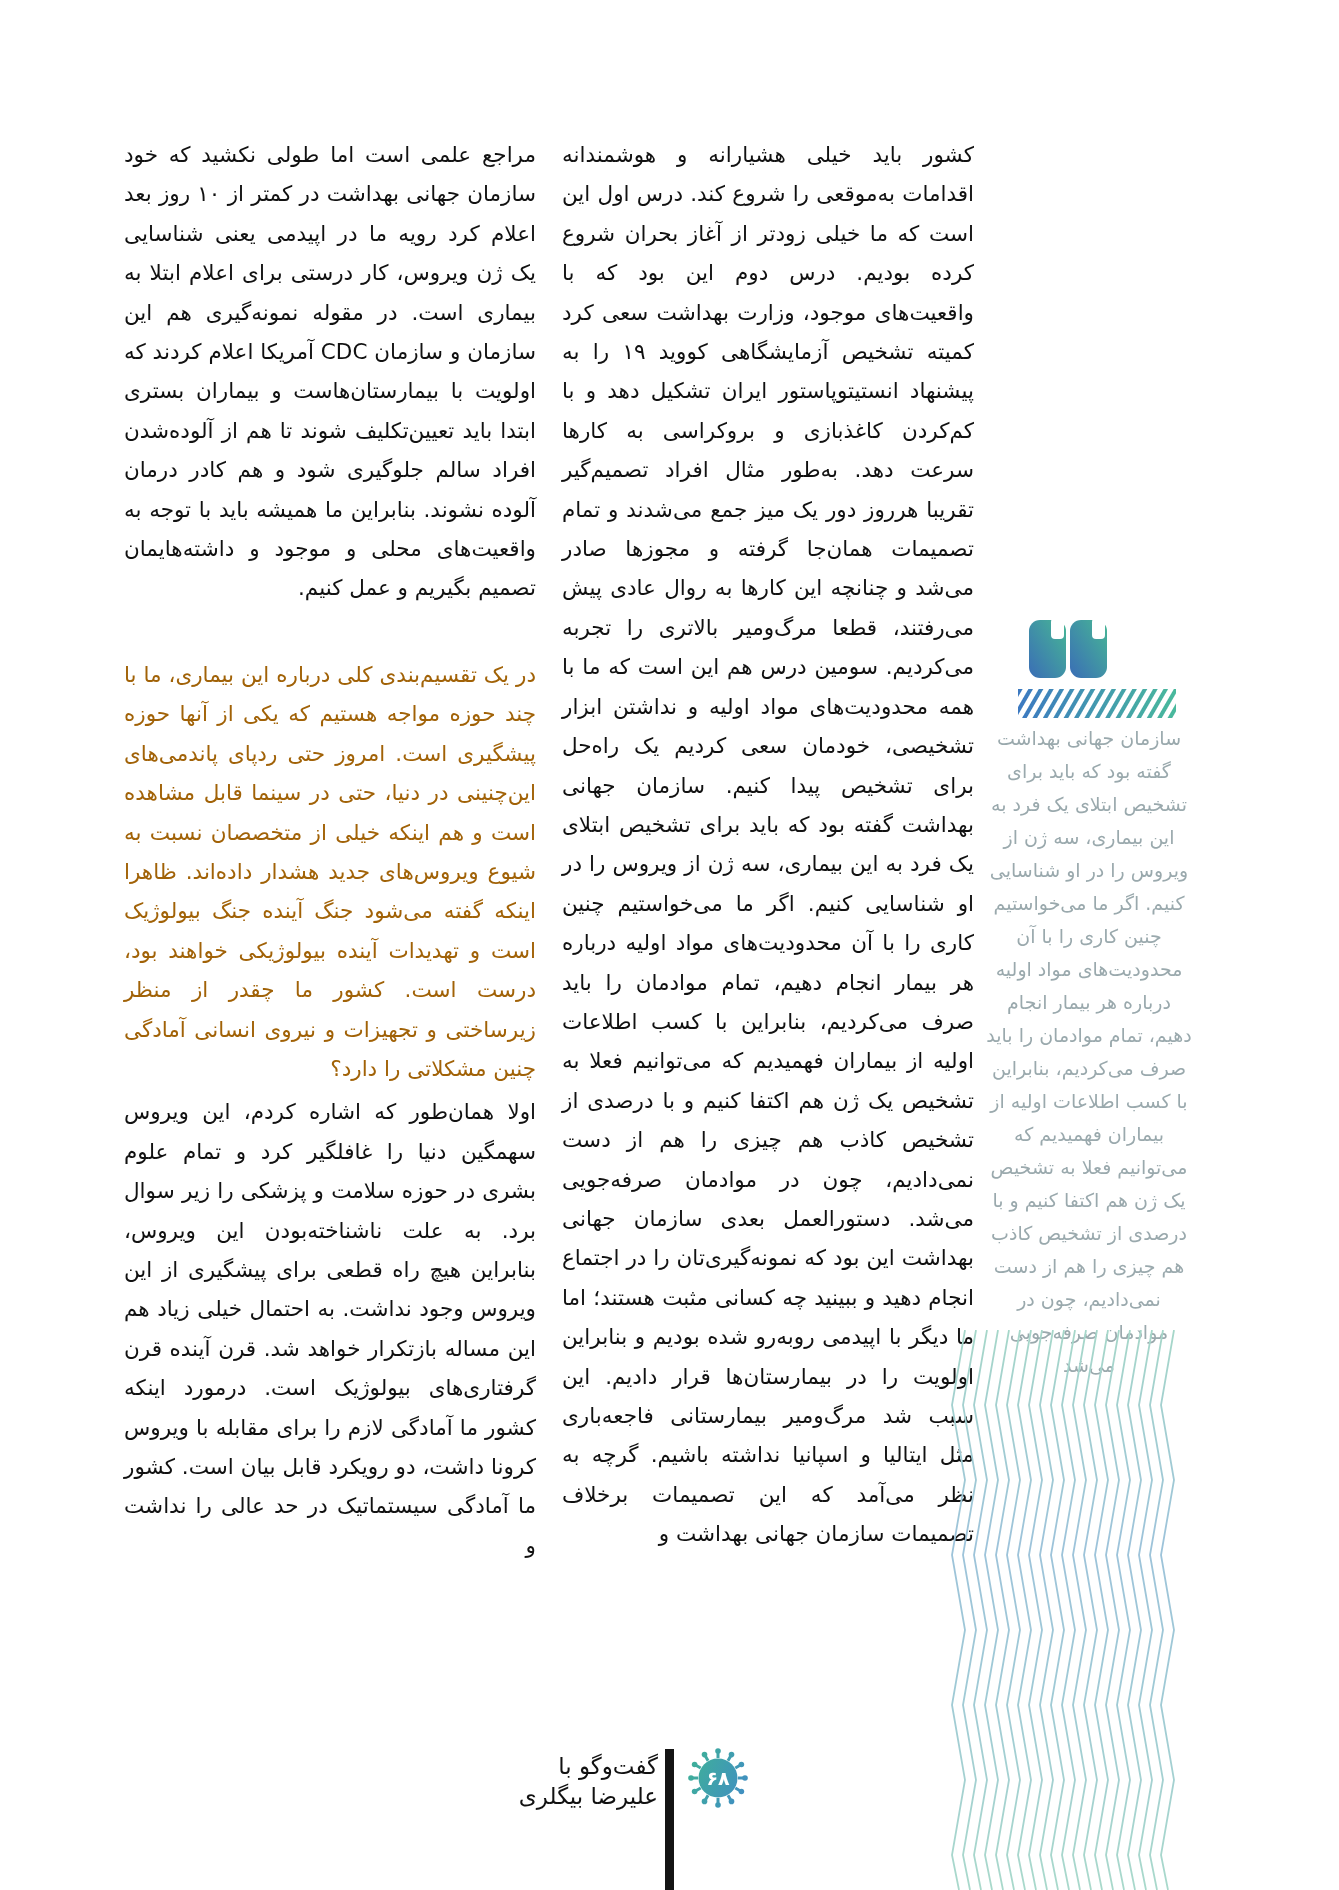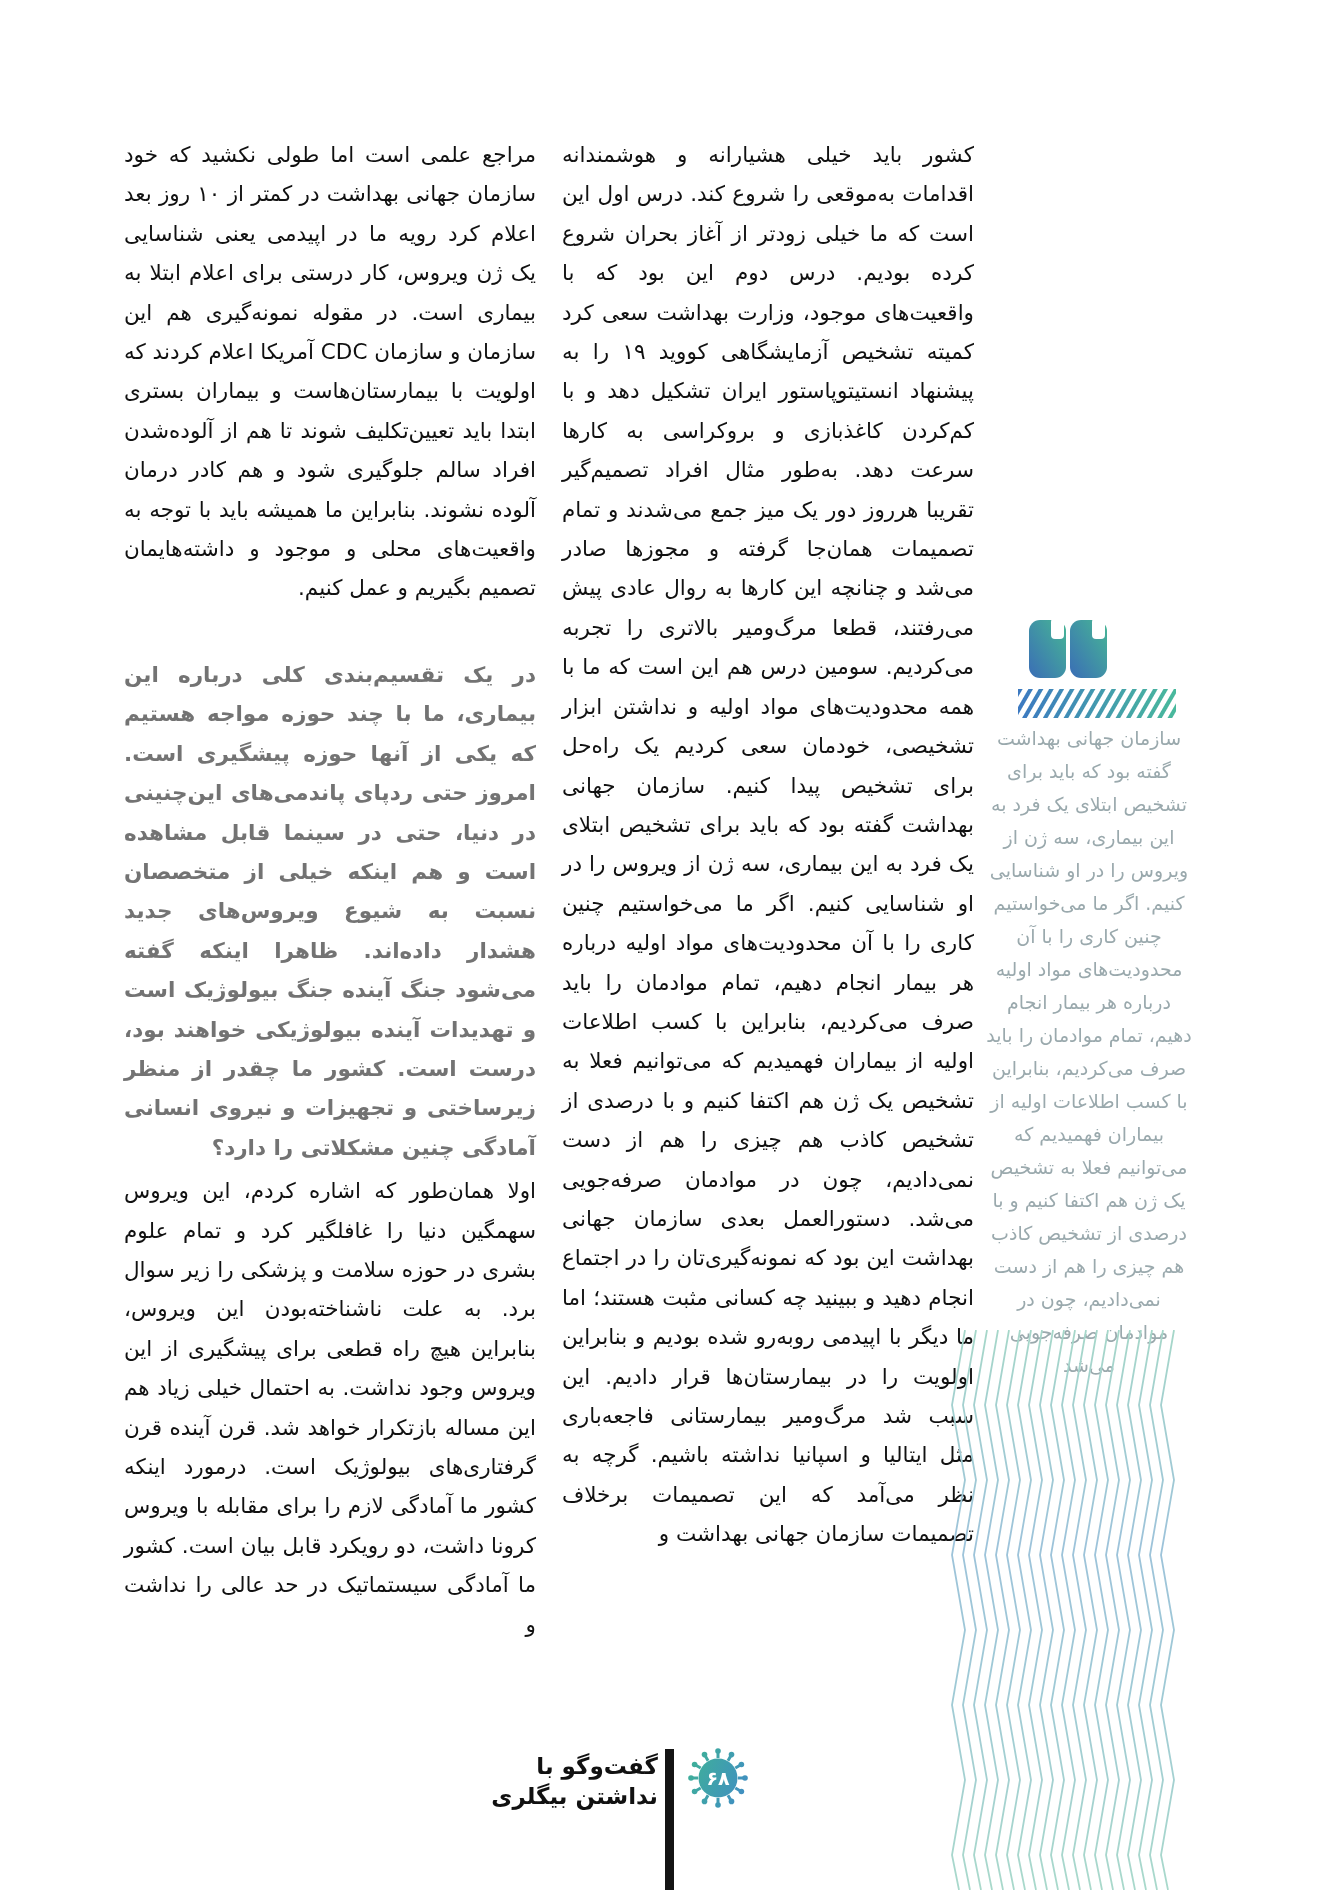--- a/index.html
+++ b/index.html
@@ -19,38 +19,38 @@
     direction:rtl;
     text-align:justify;
     font-size:21.5px;
     line-height:39.4px;
     overflow:hidden;
   }
   .col p{margin:4px;padding:0;}
   #col-right{left:558px;height:1622px;}
   #col-left{left:120px;height:1634px;}
   .para-gap{height:39px;}
-  .question{color:#737373;font-weight:bold;}
+  .question{color:#a16207;font-weight:normal;}
   
   .pullquote{position:absolute;left:985px;top:618px;width:208px;height:710px;}
   .pq-icon{position:absolute;left:44px;top:0;}
   .pq-hatch{position:absolute;left:33px;top:71px;}
   .pq-text{
     position:absolute;left:0;top:104px;width:208px;
     direction:rtl;text-align:center;
     font-size:19px;line-height:33px;
     color:#9aa9ad;
   }
   
   .zigzag{position:absolute;left:951px;top:1330px;}
   
   .footer-caption{
     position:absolute;left:430px;top:1751px;width:228px;
     direction:rtl;text-align:right;
-    font-weight:bold;font-size:23px;line-height:30px;color:#111;
+    font-weight:normal;font-size:23px;line-height:30px;color:#111;
   }
   .footer-bar{position:absolute;left:665px;top:1749px;width:9px;height:141px;background:#141414;}
   .virus{position:absolute;left:686px;top:1746px;}
 </style>
 </head>
 <body>
 
 <div class="page">
 
   <div class="col" id="col-right">
@@ -126,21 +126,21 @@
         <use href="#zz" x="165"></use>
       <use href="#zz" x="176"></use>
         <use href="#zz" x="187"></use>
         <use href="#zz" x="198"></use>
         <use href="#zz" x="209"></use>
     </g>
   </svg>
 
   <div class="footer-caption">
     <div>گفت‌وگو با</div>
-    <div>نداشتن بیگلری</div>
+    <div>علیرضا بیگلری</div>
   </div>
 
   <div class="footer-bar"></div>
 
   <svg class="virus" width="64" height="64" viewBox="0 0 64 64">
     <defs>
       <linearGradient id="vg" gradientUnits="userSpaceOnUse" x1="6" y1="20" x2="58" y2="44">
         <stop offset="0" stop-color="#3fae9b"></stop>
         <stop offset="1" stop-color="#4090c0"></stop>
       </linearGradient>

